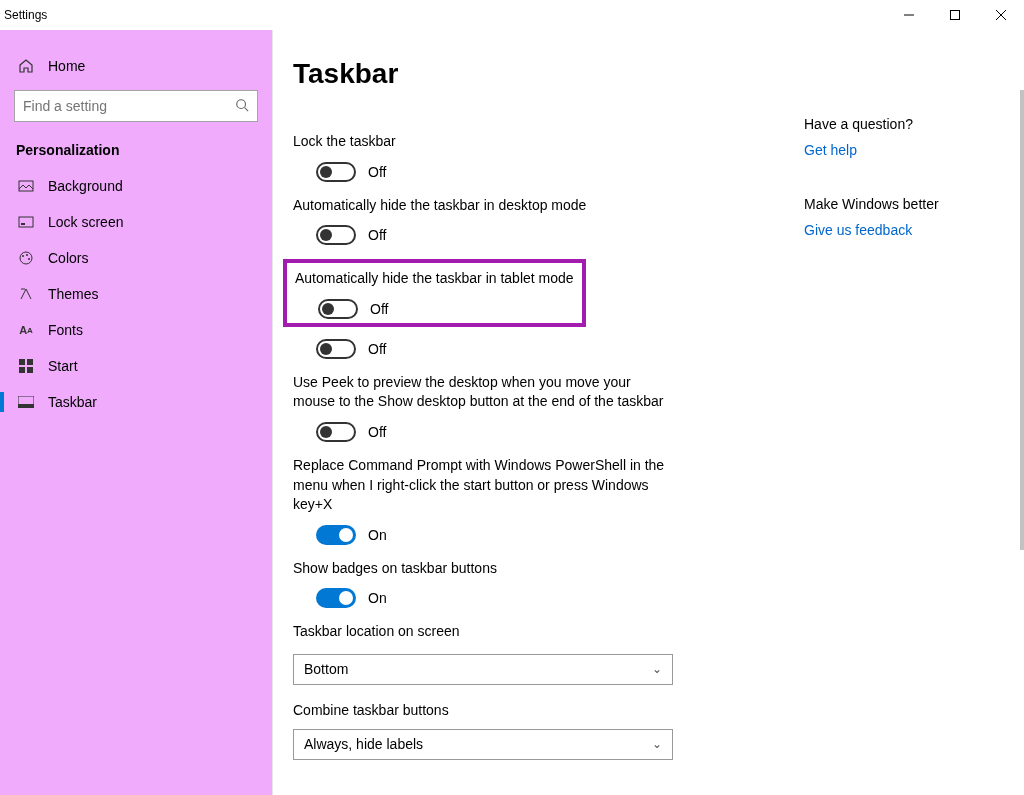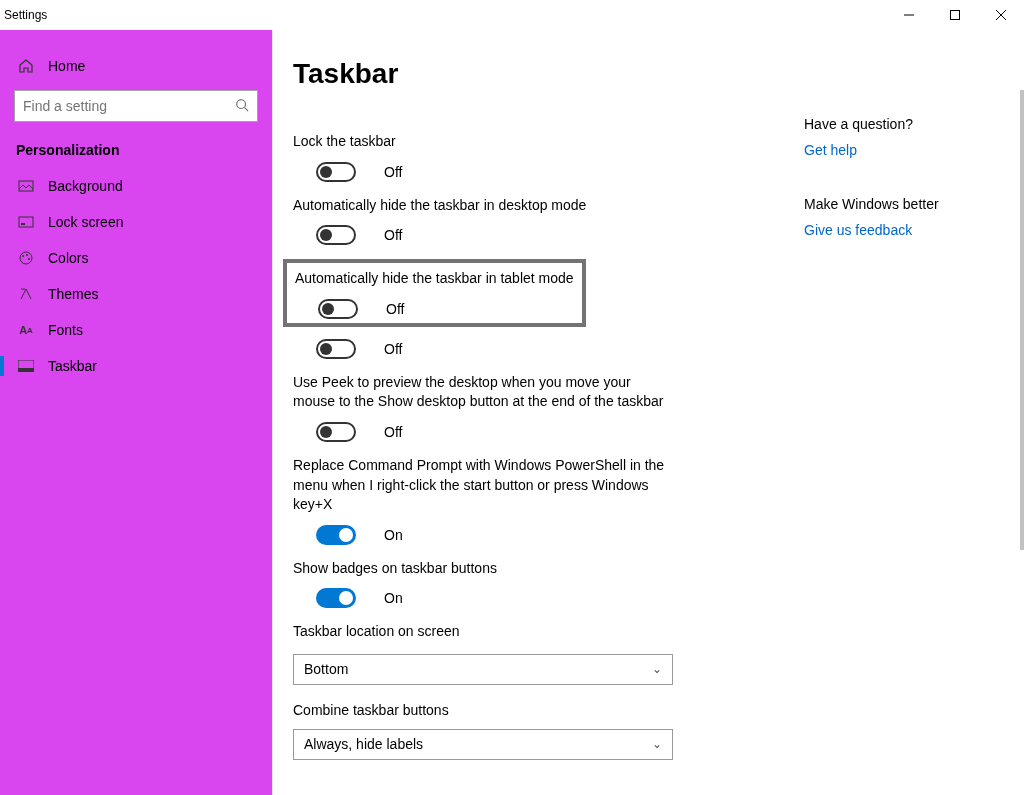--- a/index.html
+++ b/index.html
@@ -7,48 +7,48 @@
 
 
 .titlebar { height: 30px; display: flex; align-items: center; padding-left: 4px; }
 .titlebar .title { font-size: 12px; color: #000; }
 .winctrl { margin-left: auto; display: flex; }
 .winbtn { width: 46px; height: 30px; display: flex; align-items: center; justify-content: center; }
 .winbtn svg { width: 10px; height: 10px; }
 
 
 .shell { display: flex; height: calc(100% - 30px); }
-.sidebar { width: 273px; background: #d946ef; border-right: 1px solid #e6e6e6; padding-top: 18px; display: flex; flex-direction: column; }
+.sidebar { width: 273px; background: #f0abfc; border-right: 1px solid #e6e6e6; padding-top: 18px; display: flex; flex-direction: column; }
 .main { flex: 1; position: relative; padding: 28px 0 0 20px; overflow: hidden; }
 .scrollbar { position: absolute; right: 0; top: 0; width: 10px; height: 100%; background: transparent; }
 .scrollthumb { position: absolute; right: 0; top: 60px; width: 4px; height: 460px; background: #c2c2c2; }
 
 
 .nav-row { display: flex; align-items: center; gap: 14px; padding: 10px 18px; font-size: 14px; color: #000; cursor: pointer; }
 .nav-row.selected { position: relative; }
 .nav-row.selected::before { content: ""; position: absolute; left: 0; top: 8px; bottom: 8px; width: 4px; background: #0078d4; }
 .nav-icon { width: 16px; height: 16px; display: flex; align-items: center; justify-content: center; color: #333; }
 .searchbox { margin: 6px 14px 14px 14px; height: 32px; border: 1px solid #a3a3a3; background: #fff; display: flex; align-items: center; padding: 4px 8px; }
 .searchbox input { flex: 1; border: none; outline: none; font-size: 14px; background: transparent; }
 .section-title { font-weight: 600; font-size: 14px; padding: 6px 16px 10px 16px; }
 
 
 h1 { font-size: 28px; font-weight: 600; margin-bottom: 42px; }
 .setting { margin-bottom: 14px; max-width: 380px; }
 .setting-label { font-size: 14px; margin-bottom: 10px; line-height: 1.4; }
-.toggle-row { display: flex; align-items: center; gap: 28px; margin-bottom: 14px; padding-left: 23px; }
+.toggle-row { display: flex; align-items: center; gap: 12px; margin-bottom: 14px; padding-left: 23px; }
 .toggle { width: 40px; height: 20px; border-radius: 10px; position: relative; cursor: pointer; }
 .toggle.off { border: 2px solid #333; background: #fff; }
 .toggle.off::after { content: ""; position: absolute; left: 2px; top: 2px; width: 12px; height: 12px; border-radius: 50%; background: #333; }
 .toggle.on { background: #0078d4; }
 .toggle.on::after { content: ""; position: absolute; right: 3px; top: 3px; width: 14px; height: 14px; border-radius: 50%; background: #fff; }
 .toggle-text { font-size: 14px; }
 .dropdown { width: 380px; height: 31px; border: 1px solid #999; display: flex; align-items: center; justify-content: space-between; padding: 0 10px; margin-bottom: 16px; cursor: pointer; }
 .chev { font-size: 12px; color: #555; }
-.highlight { border: 4px solid #737373; padding: 6px 8px 4px 8px; margin: 0 0 12px -10px; display: inline-block; }
+.highlight { border: 4px solid #a21caf; padding: 6px 8px 4px 8px; margin: 0 0 12px -10px; display: inline-block; }
 
 
 .rightcol { position: absolute; top: 86px; right: 30px; width: 190px; font-size: 14px; }
 .rightcol .hdr { font-weight: 400; margin-bottom: 10px; }
 .rightcol .lnk { color: #0066cc; margin-bottom: 38px; display: block; cursor: pointer; }
 </style>
 </head>
 <body>
 
 <div class="titlebar">
@@ -128,20 +128,31 @@
             <path d="M3 13 L8 3 L13 13" fill="none" stroke="#333"></path>
             <path d="M3 3 L7 3" stroke="#333"></path>
           </svg>
         </span>
       <span>Themes</span>
     </div>
     <div class="nav-row">
       <span class="nav-icon" style="font-size:11px;font-weight:600">A<span style="font-size:8px">A</span></span>
       <span>Fonts</span>
     </div>
+    <div class="nav-row">
+      <span class="nav-icon">
+          <svg width="14" height="14" viewBox="0 0 14 14">
+            <rect x="0" y="0" width="6" height="6" fill="#333"></rect>
+            <rect x="8" y="0" width="6" height="6" fill="#333"></rect>
+            <rect x="0" y="8" width="6" height="6" fill="#333"></rect>
+            <rect x="8" y="8" width="6" height="6" fill="#333"></rect>
+          </svg>
+        </span>
+      <span>Start</span>
+    </div>
     <div class="nav-row selected">
       <span class="nav-icon">
           <svg width="16" height="12" viewBox="0 0 16 12">
             <rect x="0" y="0" width="16" height="12" fill="none" stroke="#333"></rect>
             <rect x="0" y="8" width="16" height="4" fill="#333"></rect>
           </svg>
         </span>
       <span>Taskbar</span>
     </div>
   </div>

